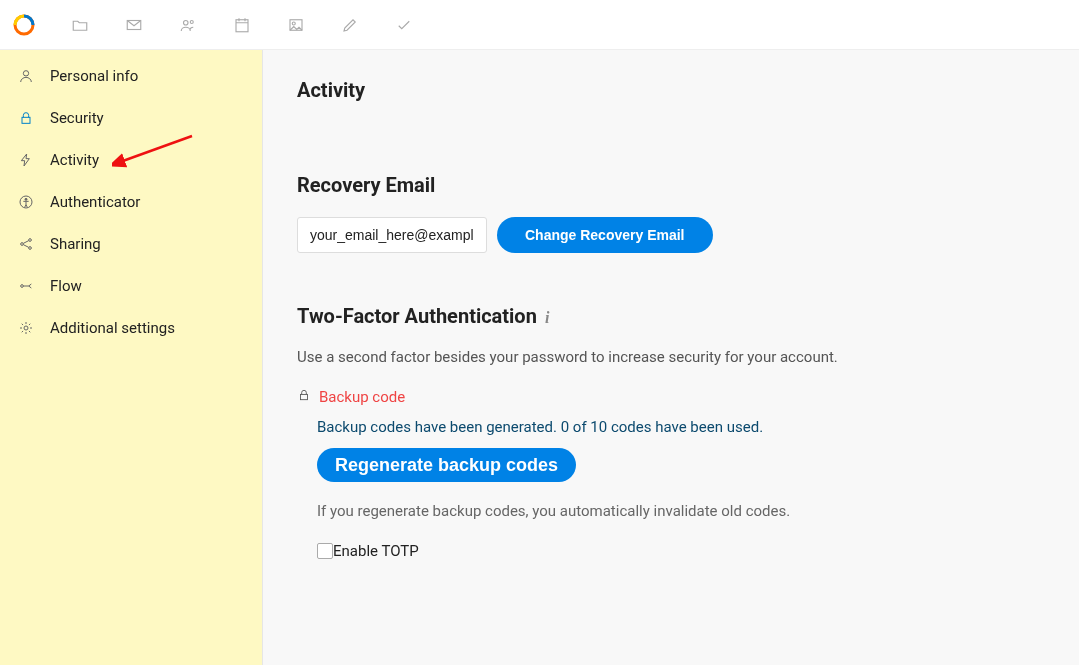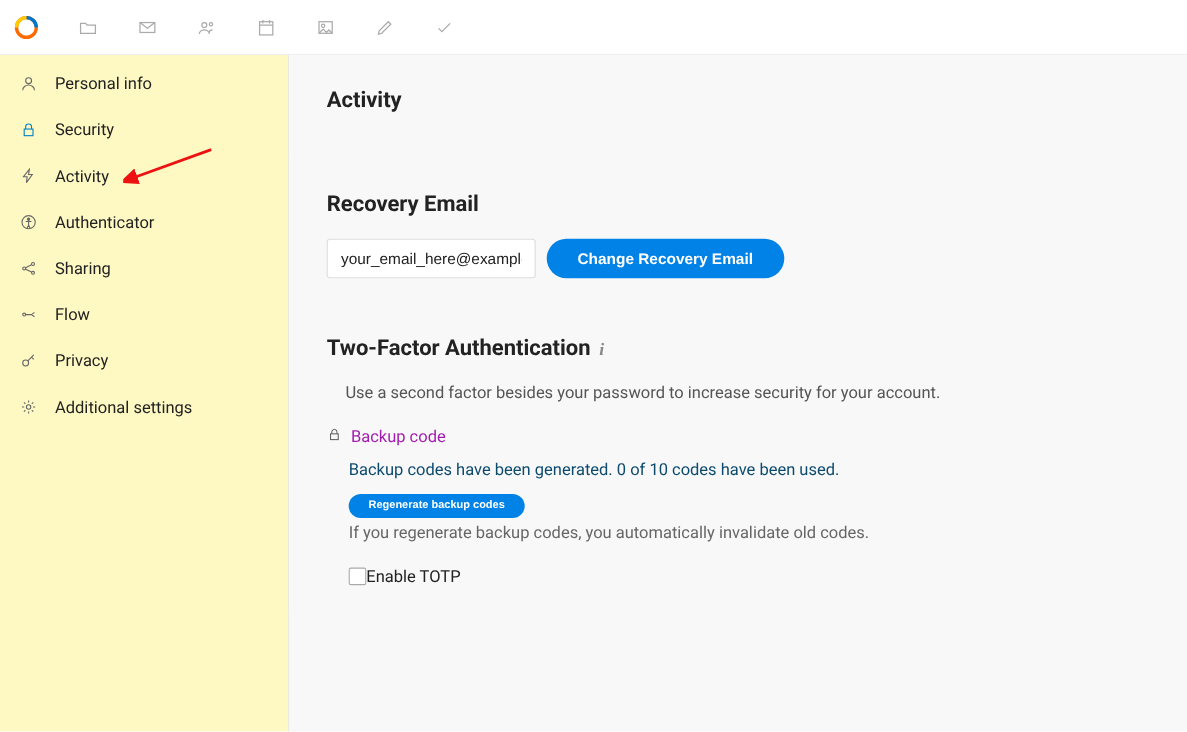--- a/index.html
+++ b/index.html
@@ -95,29 +95,29 @@
     background: #0082e6;
     color: #fff;
     border: none;
     height: 36px;
     padding: 0 28px;
     border-radius: 18px;
     font-size: 14px;
     font-weight: 600;
     cursor: pointer;
   }
-  .btn.sm { height: 22px; padding: 0 18px; font-size: 10px; font-weight:600; }
+  .btn.sm { height: 34px; padding: 0 18px; font-size: 18px; font-weight:600; }
   .info-icon { color:#888; margin-left:8px; font-size:16px; font-style: italic; font-family: Georgia, serif; }
-  .desc { color:#555; font-size:15px; margin-bottom: 18px; margin-left: 17px; }
+  .desc { color:#555; font-size:15px; margin-bottom: 18px; }
   .sub { margin-top: 22px; }
-  .sub-head { display:flex; align-items:flex-start; gap:8px; font-size:15px; color:#a21caf; margin-bottom:12px; }
+  .sub-head { display:flex; align-items:flex-start; gap:8px; font-size:15px; color:#ef4444; margin-bottom:12px; }
   .sub-head .ic svg { width:14px; height:14px; stroke:#555; fill:none; stroke-width:1.5; }
   .sub-body { padding-left: 20px; }
   .sub-body p { font-size:15px; color:#0c4a6e; margin-bottom:12px; }
-  .sub-body p.muted { color:#666; margin-top:4px; }
+  .sub-body p.muted { color:#666; margin-top:20px; }
   .chk-row { display:flex; align-items:center; padding-left:20px; margin-top:10px; }
   .chk { width:16px; height:16px; border:1px solid #aaa; border-radius:2px; background:#fff; }
   
   .arrow {
     position: absolute;
     left: 112px;
     top: 134px;
     pointer-events: none;
   }
 </style>
@@ -226,29 +226,20 @@
       <span class="lbl">Sharing</span>
     </div>
     <div class="side-item">
       <span class="ic">
           <svg viewBox="0 0 24 24">
             <circle cx="6" cy="12" r="2"></circle>
             <path d="M8 12h8M16 12l4-3M16 12l4 3"></path>
           </svg>
         </span>
       <span class="lbl">Flow</span>
-    </div>
-    <div class="side-item">
-      <span class="ic">
-          <svg viewBox="0 0 24 24">
-            <circle cx="8" cy="15" r="4"></circle>
-            <path d="M11 12l8-8M16 7l3 3"></path>
-          </svg>
-        </span>
-      <span class="lbl">Privacy</span>
     </div>
     <div class="side-item">
       <span class="ic">
           <svg viewBox="0 0 24 24">
             <circle cx="12" cy="12" r="3"></circle>
             <path d="M12 3v3M12 18v3M3 12h3M18 12h3M5.6 5.6l2 2M16.4 16.4l2 2M18.4 5.6l-2 2M7.6 16.4l-2 2"></path>
           </svg>
         </span>
       <span class="lbl">Additional settings</span>
     </div>

